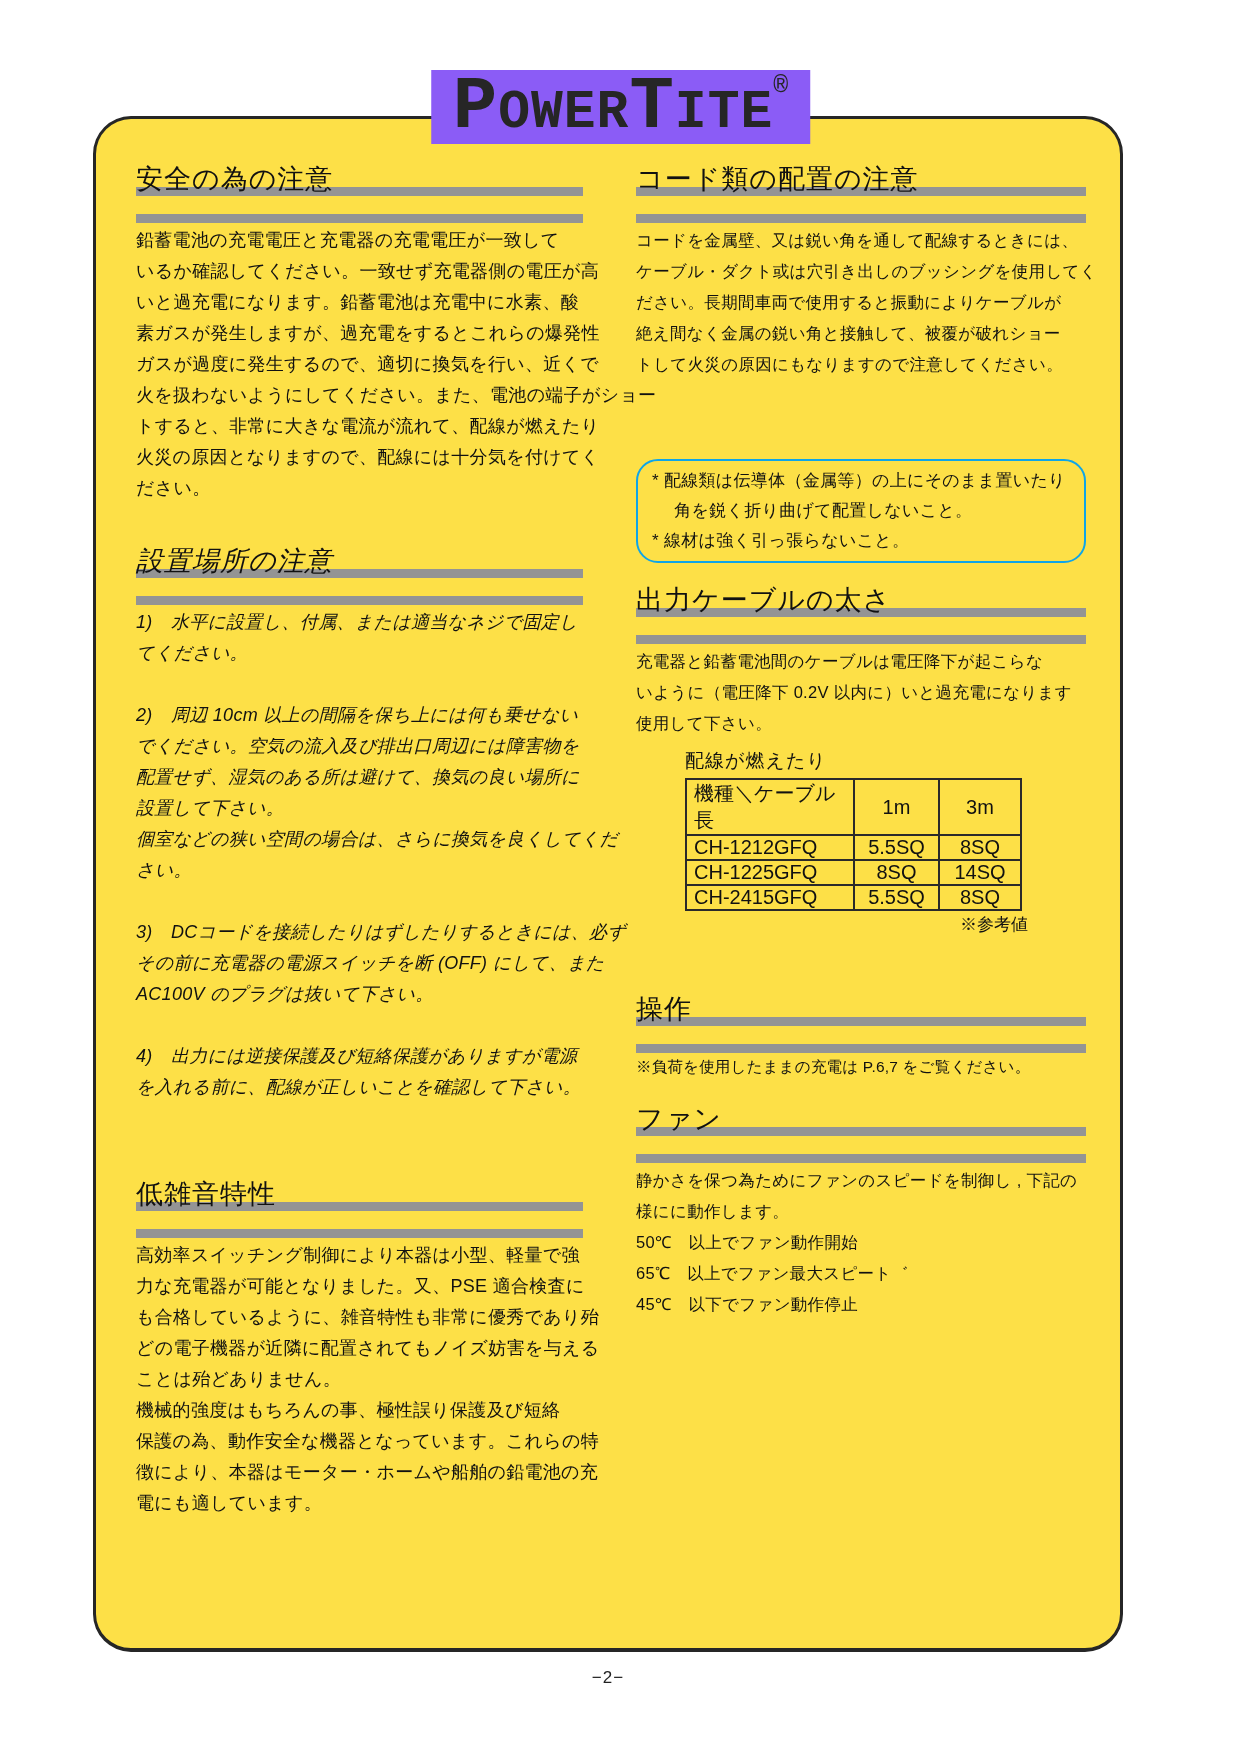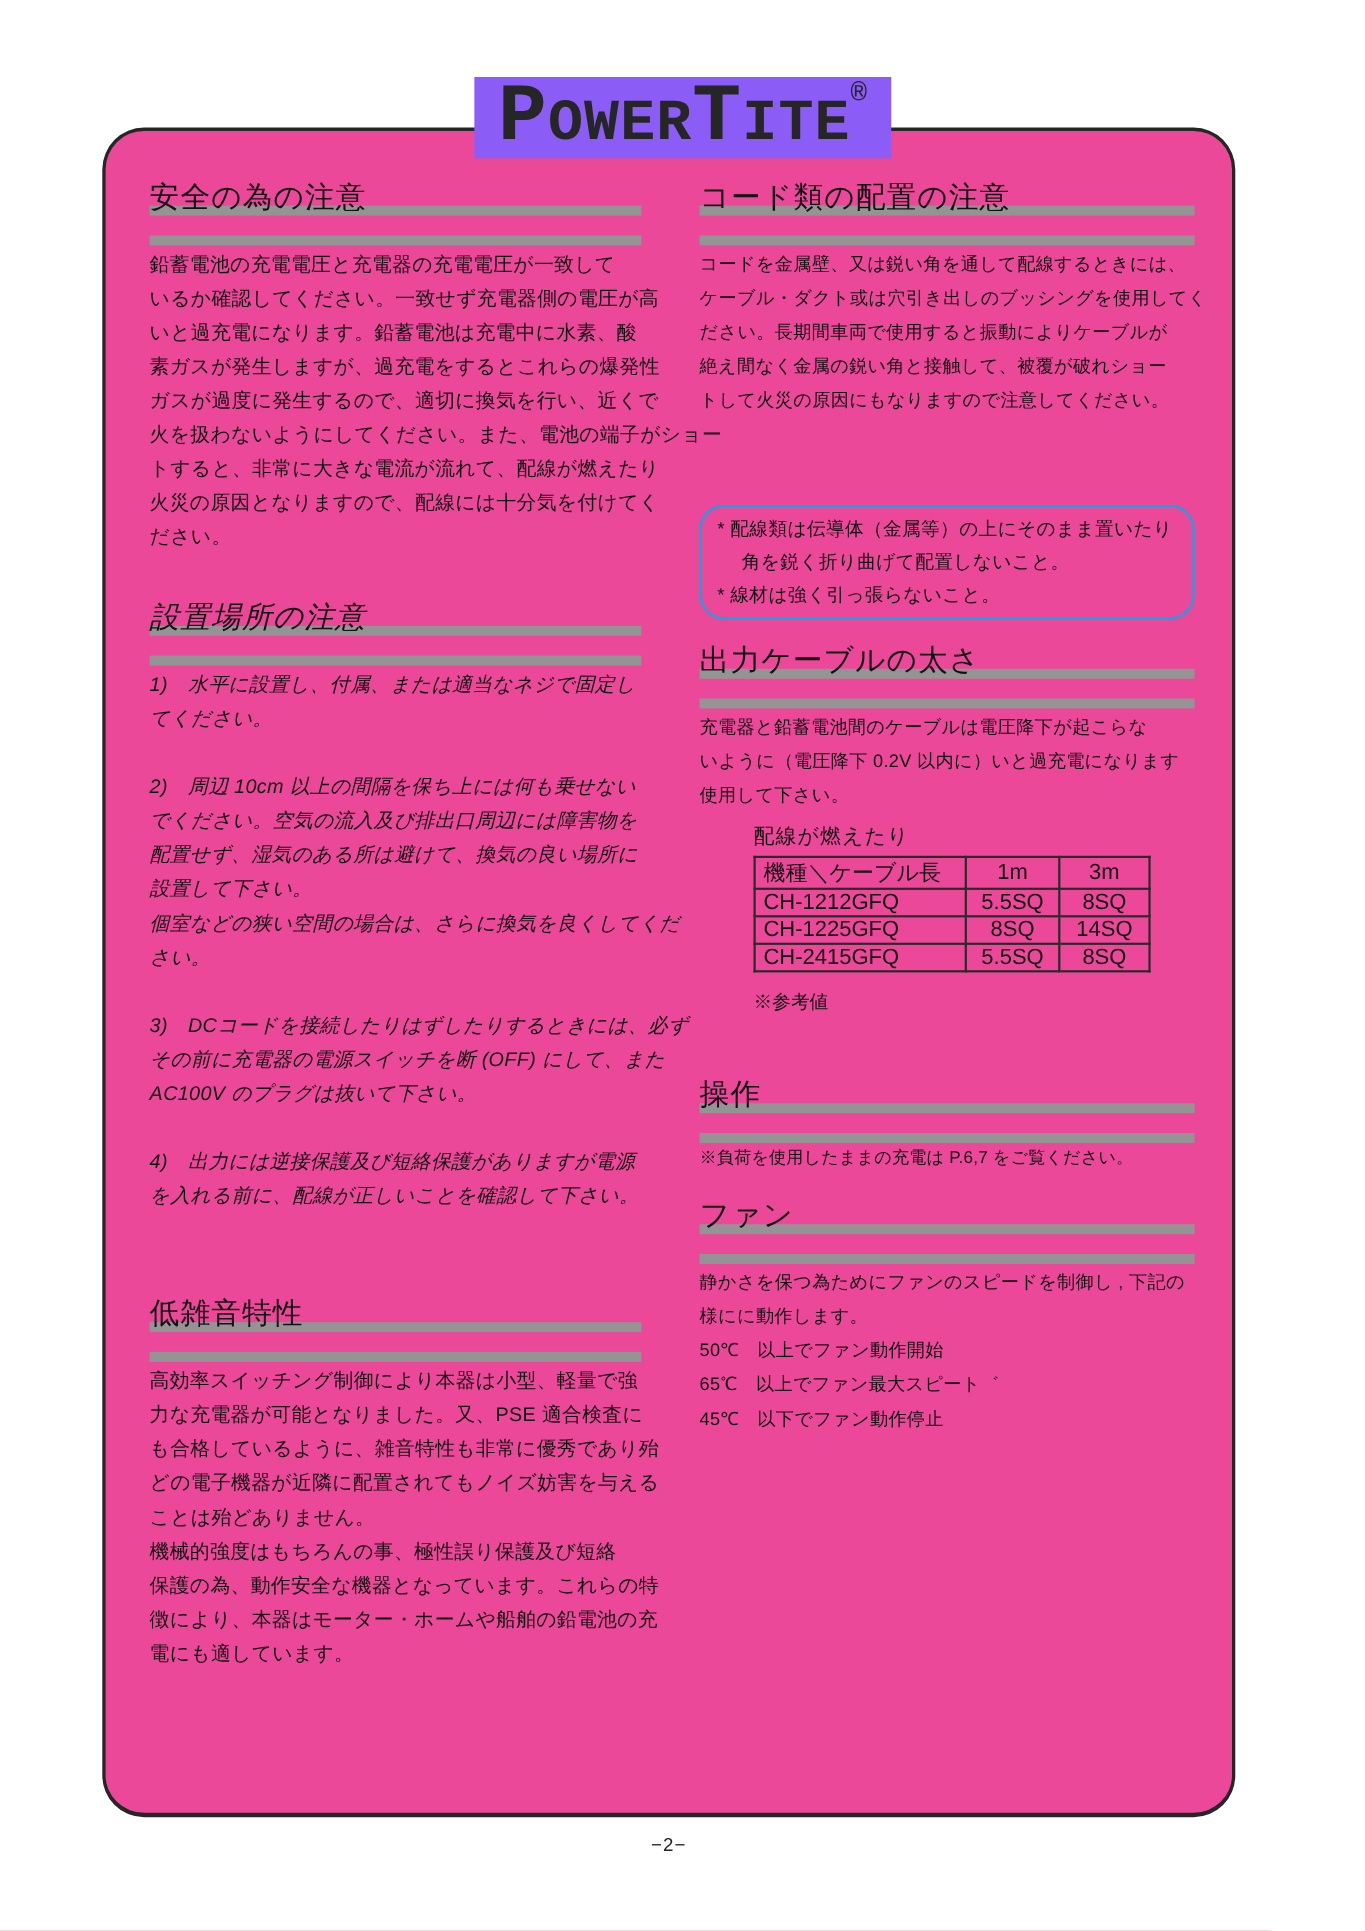--- a/index.html
+++ b/index.html
@@ -4,21 +4,21 @@
 <style>
   html,body{margin:0;padding:0;background:#ffffff;}
   body{
     width:1241px;height:1755px;position:relative;
     font-family:"Liberation Sans", sans-serif;color:#1c1c1c;
     -webkit-font-smoothing:antialiased;
   }
   .frame{
     position:absolute;left:93px;top:116px;width:1030px;height:1536px;
     border:3px solid #262626;border-bottom-width:4px;border-radius:38px;
-    box-sizing:border-box;background:#ec4899;
+    box-sizing:border-box;background:#fde047;
   }
   .brand{
     position:absolute;top:70px;left:50%;transform:translateX(-50%);
     background:#8b5cf6;padding:0 22px;z-index:3;white-space:nowrap;
     font-family:Liberation Mono, monospace;font-weight:bold;color:#262626;
     line-height:1;letter-spacing:1px;
   }
   .t-big{font-size:74px;}
   .t-small{font-size:53px;}
   .t-reg{font-size:25px;vertical-align:34px;font-weight:normal;letter-spacing:0;}
@@ -46,24 +46,24 @@
   }
   .notebox .bodytext{margin-top:0;line-height:30px;font-size:17px;}
   .mt-r2{margin-top:21px;}
   .tableblock{margin-top:9px;margin-left:49px;}
   .tablelabel{font-size:19px;line-height:26px;letter-spacing:1px;color:#111;}
   table.cable{border-collapse:collapse;margin-top:4px;}
   table.cable td{
     border:2px solid #2a2a2a;height:25px;padding:0 7px;
     font-size:20px;color:#111;text-align:center;box-sizing:border-box;
   }
-  table.cable td.model{width:192px;text-align:left;}
+  table.cable td.model{width:168px;text-align:left;}
   table.cable td.c1{width:85px;margin-left:40px;}
   table.cable td.c3{width:82px;}
-  .tfoot{font-size:17px;line-height:22px;margin-top:16px;width:343px;text-align:left;color:#111;}
+  .tfoot{font-size:17px;line-height:22px;margin-top:3px;width:343px;text-align:right;color:#111;}
   .mt-r3{margin-top:57px;}
   .opnote{white-space:pre;font-size:15.5px;line-height:28px;letter-spacing:0.2px;color:#111;}
   .mt-r4{margin-top:22px;}
   .pageno{
     position:absolute;left:93px;top:1668px;width:1030px;text-align:center;
     font-size:17px;color:#222;letter-spacing:1px;
   }
 </style>
 </head>
 <body>

